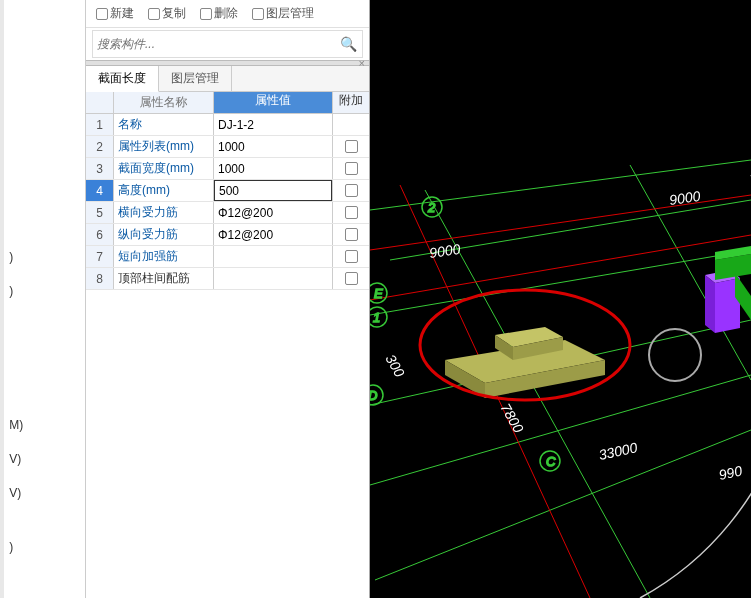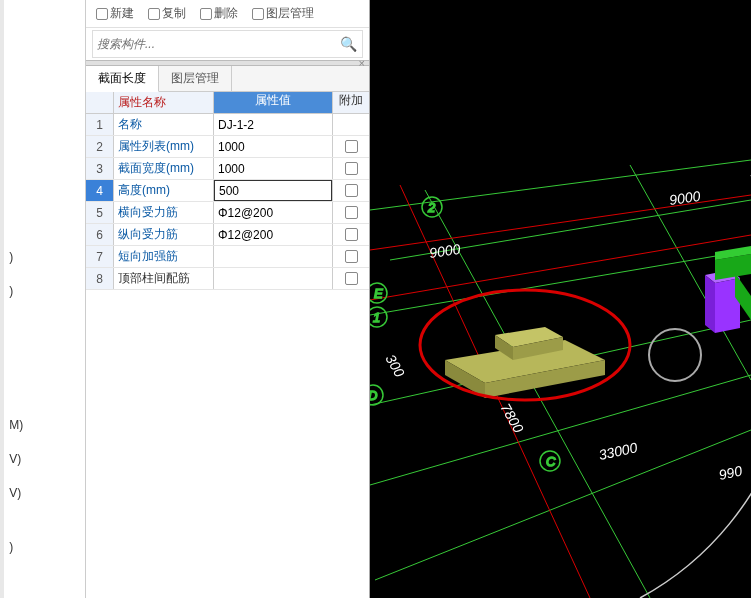--- a/index.html
+++ b/index.html
@@ -91,21 +91,21 @@
       <span class="search-icon">🔍</span>
     </div>
     <div class="splitter"></div>
     <div class="tabs">
       <div class="tab active">截面长度</div>
       <div class="tab">图层管理</div>
     </div>
     <div class="prop-grid">
       <div class="prop-header">
         <div class="col-num"></div>
-        <div class="col-name" style="text-align:left;color:#b91c1c">属性名称</div>
+        <div class="col-name" style="text-align:center;color:#737373">属性名称</div>
         <div class="col-val" style="text-align:center;color:#333;background:#4a8cd8;color:#fff">属性值</div>
         <div class="col-extra" style="color:#333">附加</div>
       </div>
       <div id="prop-rows">
           <div class="prop-row">
             <div class="col-num">1</div>
             <div class="col-name">名称</div>
             <div class="col-val">DJ-1-2</div>
             <div class="col-extra"></div>
           </div>

